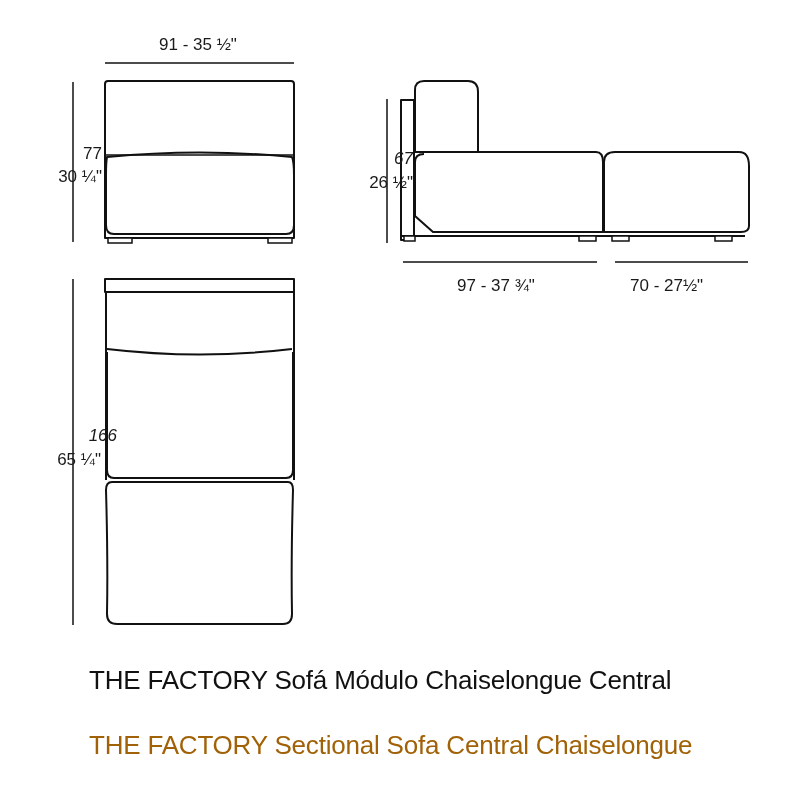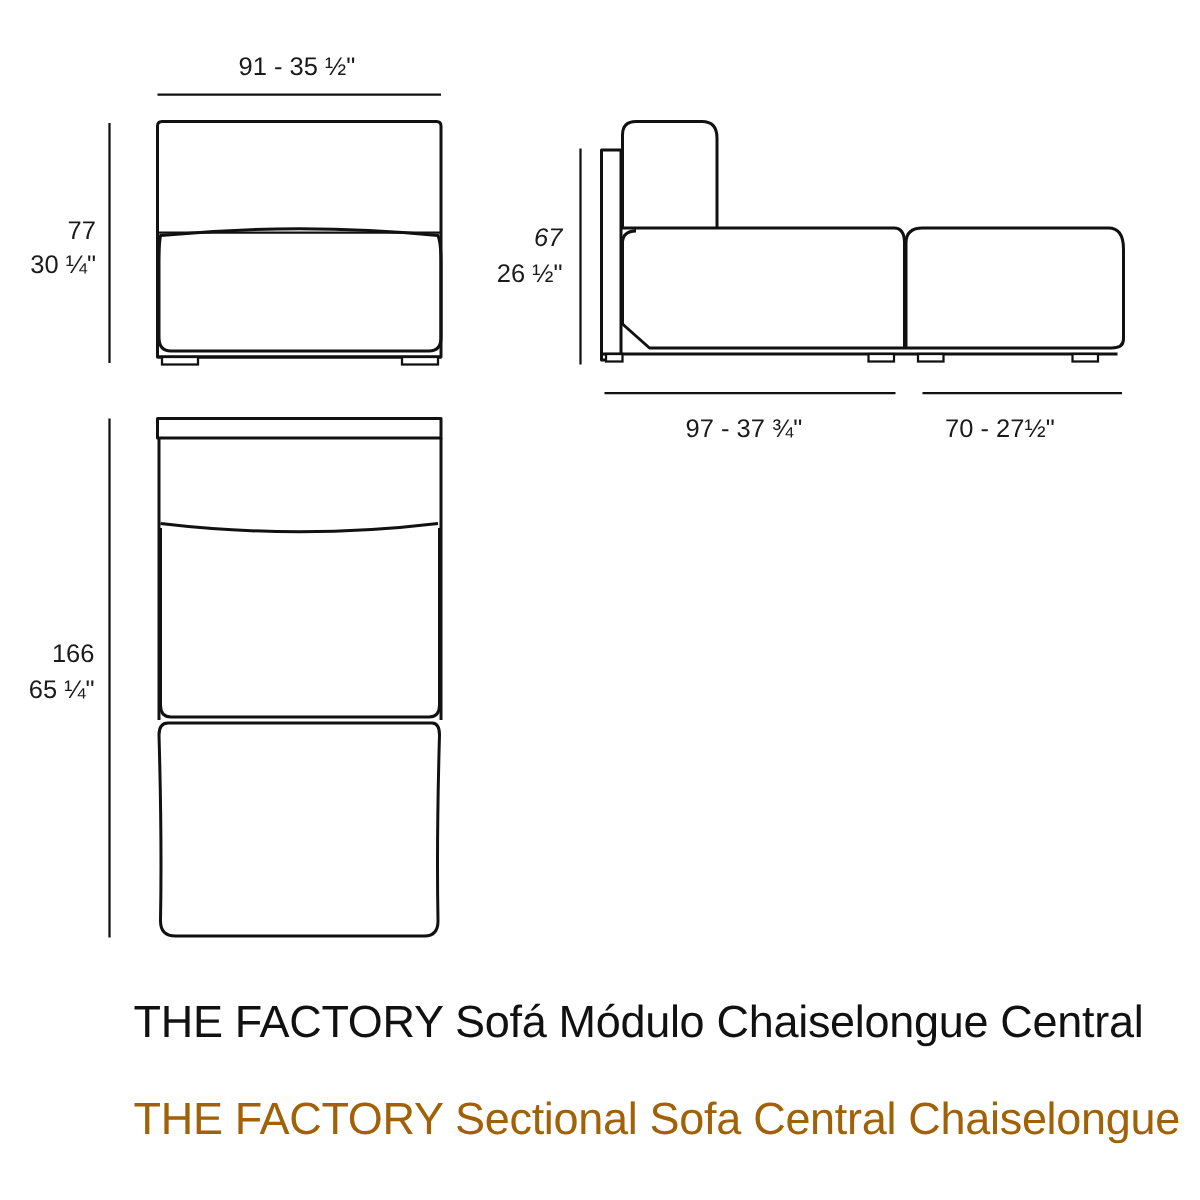--- a/index.html
+++ b/index.html
@@ -6,26 +6,26 @@
     body { width: 800px; height: 800px; position: relative; overflow: hidden; }
     .canvas { position: absolute; left: 0; top: 0; width: 800px; height: 800px; }
     .dim {
       position: absolute;
       font-family: "Liberation Sans", sans-serif;
       font-size: 17px;
       color: #1a1a1a;
       line-height: 23px;
       white-space: nowrap;
     }
-    .dim.right { text-align: right; }
+    .dim.right { text-align: right; padding-left: 38px; }
     .caption {
       position: absolute;
       left: 89px;
       font-family: "Liberation Sans", sans-serif;
-      font-size: 30px;
+      font-size: 26px;
       white-space: nowrap;
       letter-spacing: -0.2px;
     }
     .caption.primary { top: 665px; color: #111111; }
     .caption.secondary { top: 730px; color: #a16207; }
     svg .ln { fill: none; stroke: #111; stroke-width: 2; stroke-linejoin: round; }
     svg .thin { fill: none; stroke: #111; stroke-width: 1.5; }
     svg .foot { fill: #fff; stroke: #111; stroke-width: 1.5; }
   </style>
 </head>
@@ -93,19 +93,19 @@
   
   <div class="dim" style="left:159px; top:33px;">91 - 35 ½"</div>
   <div class="dim right" style="left:0; width:64px; top:142px;">77</div>
   <div class="dim right" style="left:0; width:64px; top:165px;">30 ¼"</div>
 
   <div class="dim right" style="left:300px; width:75px; top:147px;font-style:italic;">67</div>
   <div class="dim right" style="left:300px; width:75px; top:171px;">26 ½"</div>
   <div class="dim" style="left:457px; top:274px;">97 - 37 ¾"</div>
   <div class="dim" style="left:630px; top:274px;">70 - 27½"</div>
 
-  <div class="dim right" style="left:0; width:63px; top:424px;">166</div>
+  <div class="dim right" style="left:16px; width:63px; top:424px;font-style:italic;">166</div>
   <div class="dim right" style="left:0; width:63px; top:448px;">65 ¼"</div>
 
   
   <div class="caption primary">THE FACTORY Sofá Módulo Chaiselongue Central</div>
   <div class="caption secondary">THE FACTORY Sectional Sofa Central Chaiselongue</div>
 </div>
 
 </body></html>

